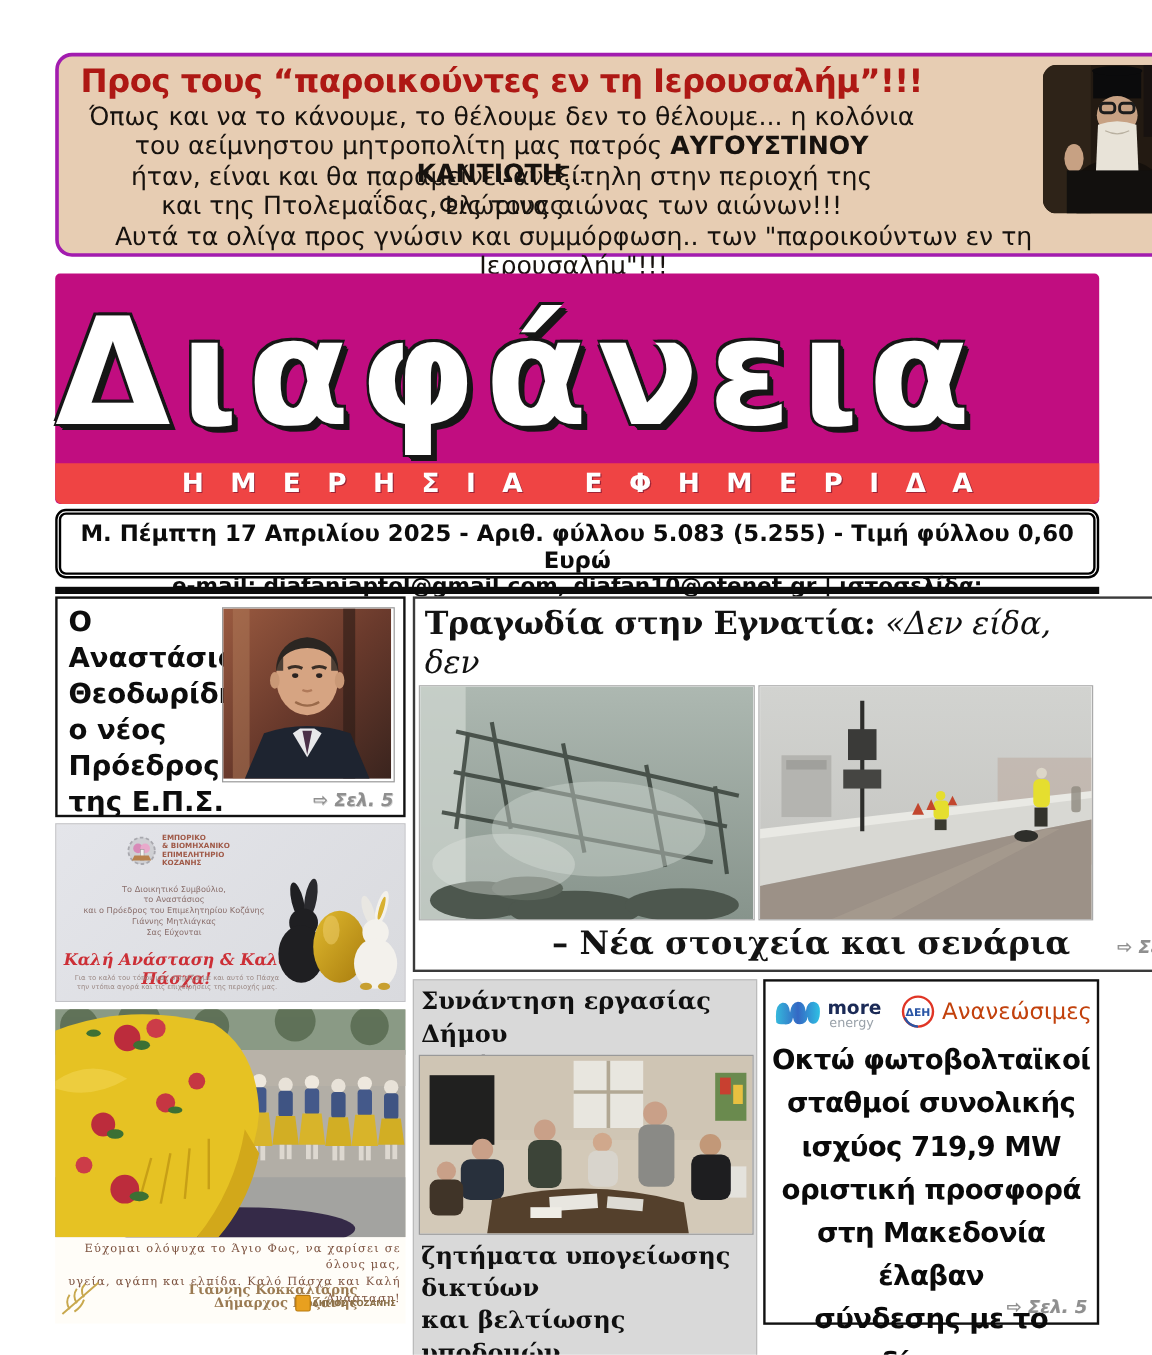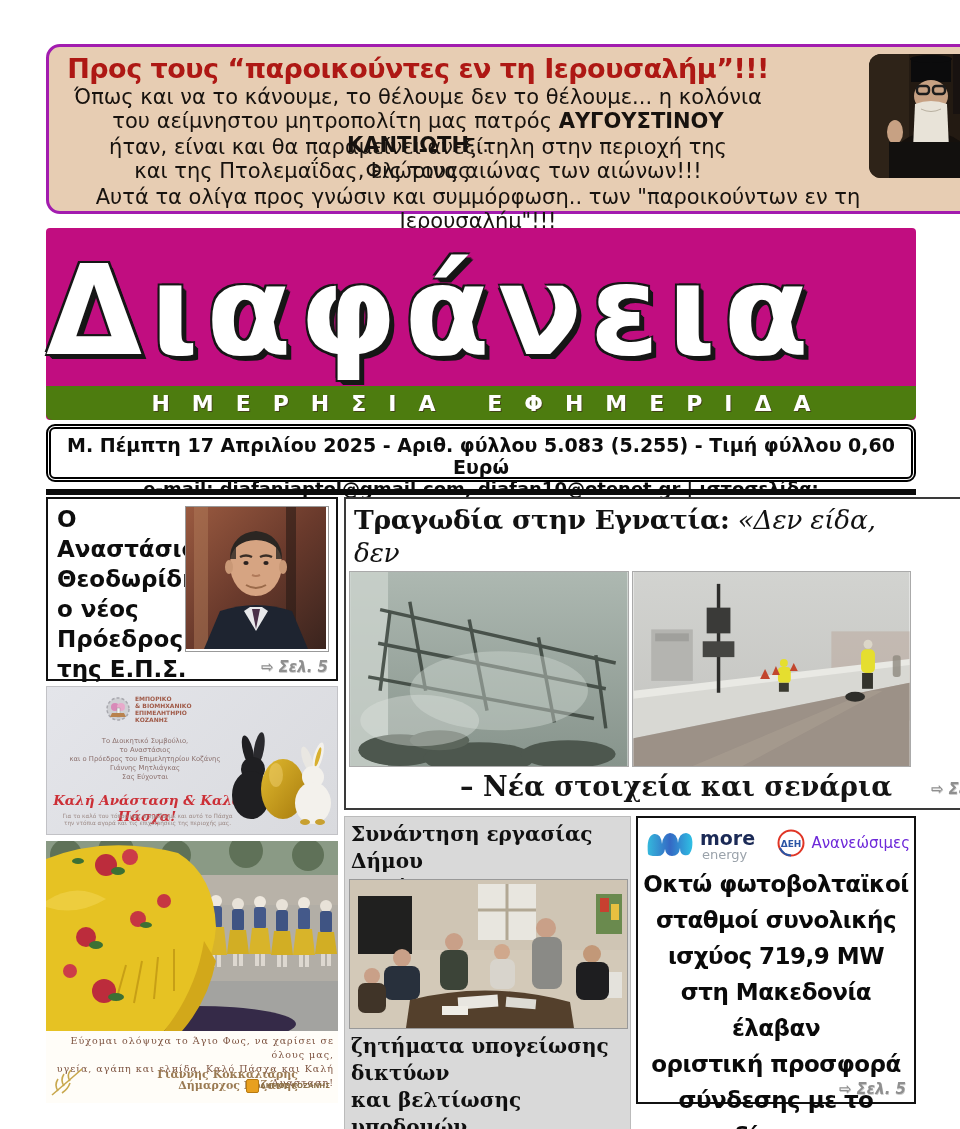--- a/index.html
+++ b/index.html
@@ -17,21 +17,21 @@
   .banner-line b{font-weight:800;}
   .banner-last{left:6px;top:138px;width:846px;text-align:center;font-size:21px;color:#17120e;}
   .priest{right:6px;top:7px;width:120px;height:124px;border-radius:12px;overflow:hidden;}
 
   
   .masthead{left:46px;top:228px;width:870px;height:192px;background:#c10d80;border-radius:4px;}
   .mast-title{left:0;top:8px;width:700px;text-align:center;font-size:124px;font-weight:800;
       color:#ffffff;letter-spacing:8px;line-height:150px;
       text-shadow:4px 4px 0 #161616,-2px -2px 0 #161616,2px -2px 0 #161616,-2px 2px 0 #161616,
                   3px 3px 0 #161616,5px 5px 0 #161616;}
-  .mast-strip{left:0;bottom:0;width:870px;height:34px;background:#4d7c0f;border-radius:0 0 6px 6px;
+  .mast-strip{left:0;bottom:0;width:870px;height:34px;background:#ef4444;border-radius:0 0 6px 6px;
       display:flex;align-items:center;justify-content:center;}
   .mast-sub{font-size:22px;font-weight:700;color:#ffffff;letter-spacing:22px;text-indent:22px;
       text-shadow:1px 1px 0 rgba(60,0,40,.45);}
 
   
   .datebox{left:46px;top:424px;width:870px;height:58px;border:5px double #000;border-radius:9px;
       box-sizing:border-box;text-align:center;background:#fff;}
   .date-l1{margin-top:5px;font-size:19px;font-weight:800;color:#0c0c0c;}
   .date-l2{font-size:18px;font-weight:700;color:#0c0c0c;}
   .blackrule{left:46px;top:489px;width:870px;height:6px;background:#0b0b0b;}
@@ -81,21 +81,21 @@
   .dd-head{left:6px;top:4px;width:272px;font-family:"DejaVu Serif",serif;font-size:20px;font-weight:800;
       color:#101010;line-height:27px;}
   .dd-photo{left:4px;top:62px;width:277px;height:148px;border:1px solid #999;}
   .dd-cap{left:6px;top:216px;width:272px;font-family:"DejaVu Serif",serif;font-size:20px;font-weight:800;
       color:#101010;line-height:27px;}
   .dd-ref{right:10px;bottom:14px;}
 
   
   .solar{left:636px;top:816px;width:280px;height:288px;background:#fff;border:2px solid #111;box-sizing:border-box;}
   .logo-row{left:4px;top:6px;width:268px;height:38px;display:flex;align-items:center;justify-content:space-between;}
-  .renew{font-size:15px;color:#6d28d9;}
+  .renew{font-size:19px;color:#c2410c;}
   .solar-body{left:2px;top:48px;width:272px;text-align:center;font-size:23px;font-weight:800;
       color:#0a0a0a;line-height:36px;letter-spacing:-0.5px;}
   .solar-ref{right:8px;bottom:4px;}
 </style>
 </head>
 <body>
 
 <div class="abs banner">
   <div class="abs banner-headline">Προς τους “παροικούντες εν τη Ιερουσαλήμ”!!!</div>
   <div class="abs banner-line" style="top:38px;">Όπως και να το κάνουμε, το θέλουμε δεν το θέλουμε... η κολόνια</div>
@@ -485,18 +485,18 @@
         <path d="M4,20 A12.5,12.5 0 0 0 15,27.5" fill="none" stroke="#2a55a5" stroke-width="2"></path>
         <text x="15" y="19" text-anchor="middle" font-family="DejaVu Sans,sans-serif" font-size="9" font-weight="bold" fill="#2a55a5">ΔΕΗ</text>
       </svg>
       <span class="renew">Ανανεώσιμες</span>
     </div>
   </div>
   <div class="abs solar-body">
     <div>Οκτώ φωτοβολταϊκοί</div>
     <div>σταθμοί συνολικής</div>
     <div>ισχύος 719,9 MW</div>
+    <div>οριστική προσφορά</div>
     <div>στη Μακεδονία έλαβαν</div>
-    <div>οριστική προσφορά</div>
     <div>σύνδεσης με το δίκτυο</div>
   </div>
   <div class="abs pageref solar-ref">⇨ Σελ. 5</div>
 </div>
 
 </body></html>

